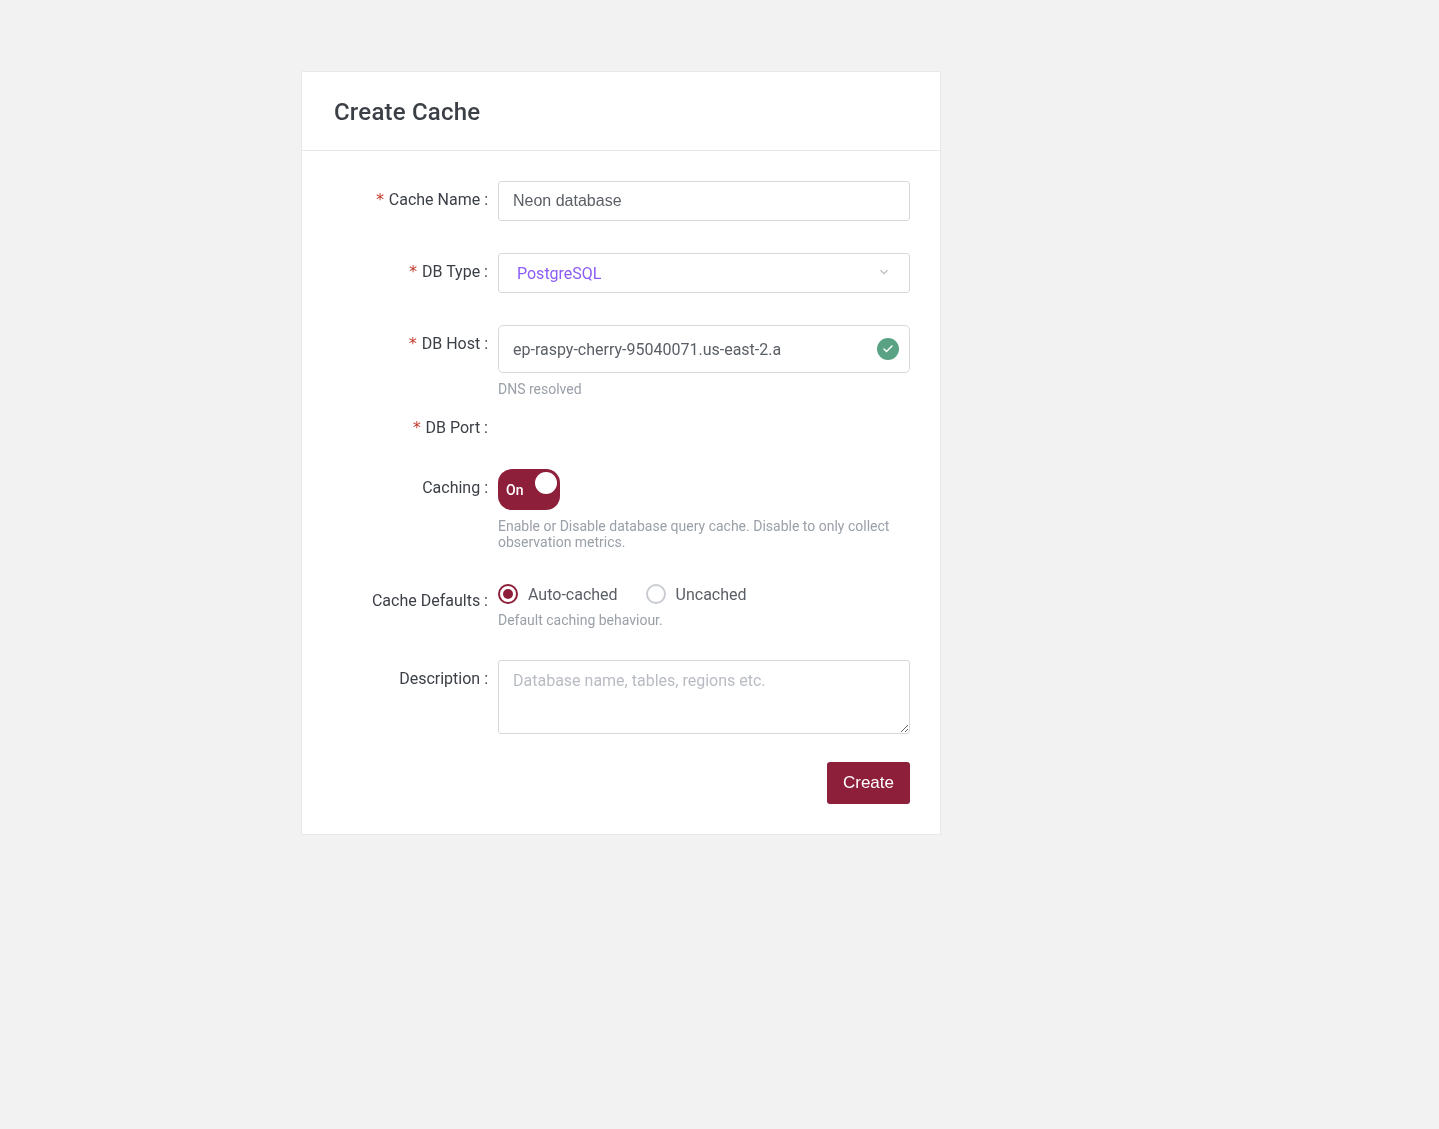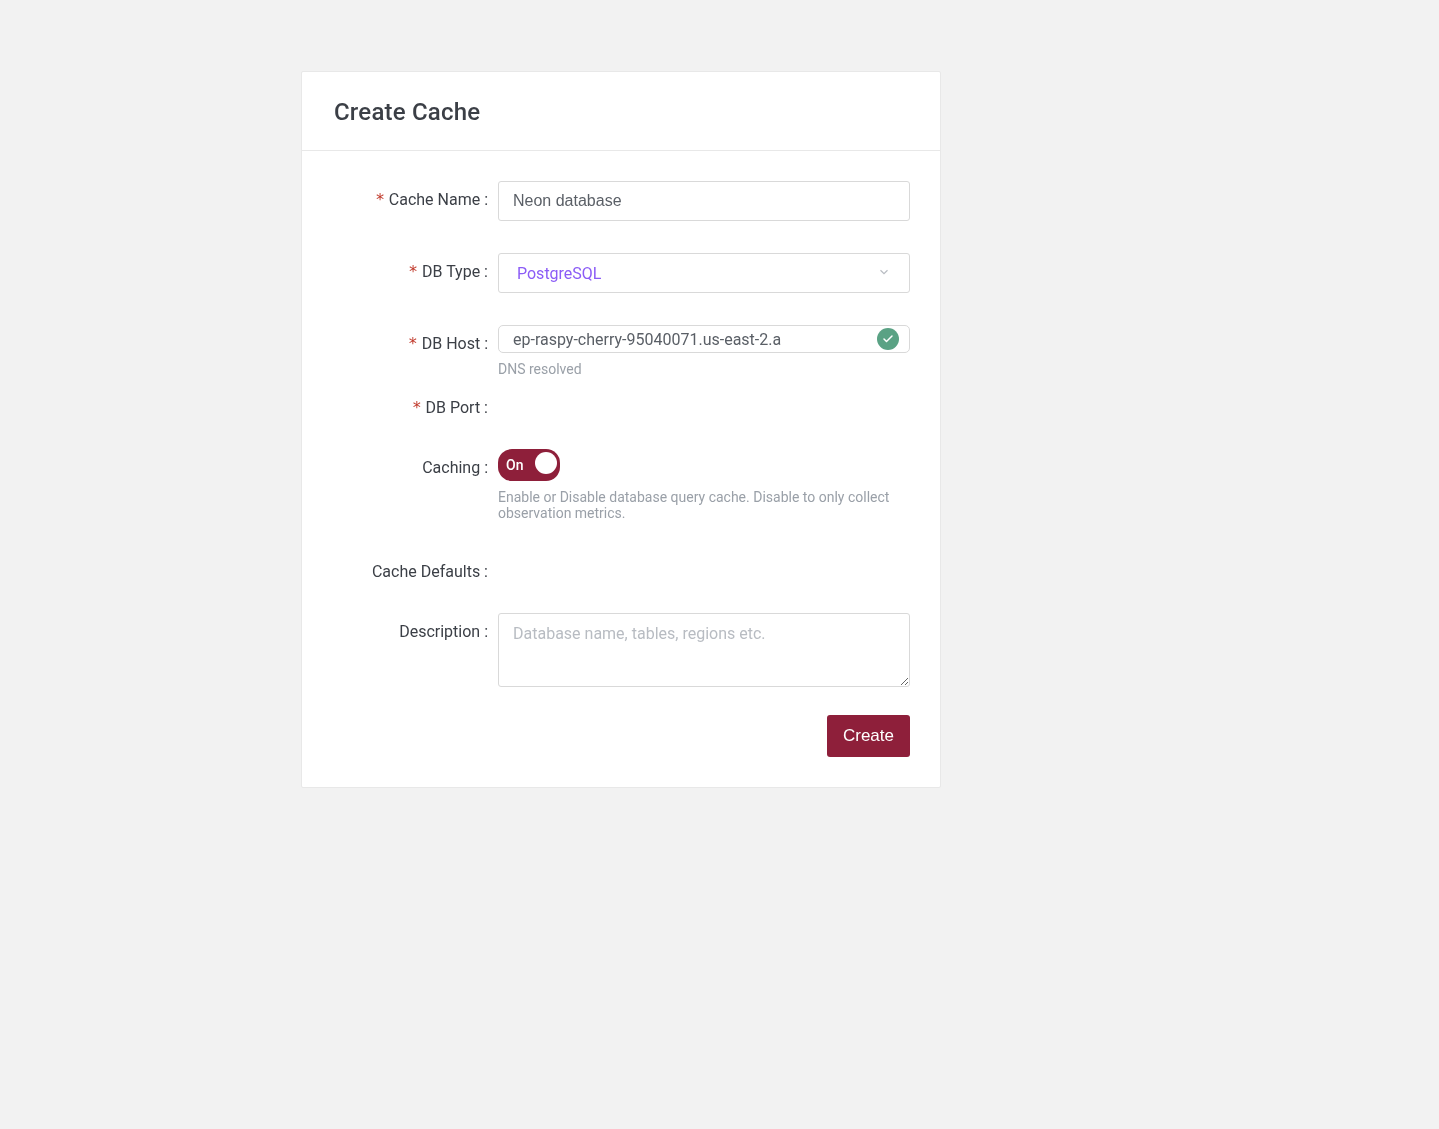--- a/index.html
+++ b/index.html
@@ -81,21 +81,21 @@
     color: #8b5cf6;
     cursor: default;
   }
   .select-arrow {
     margin-left: auto;
     color: #b8bcc2;
   }
   .host-wrap {
     position: relative;
     width: 100%;
-    height: 28px;
+    height: 48px;
     border: 1px solid #d9d9d9;
     border-radius: 5px;
     display: flex;
     align-items: center;
     padding: 0 44px 0 14px;
     font-size: 16px;
     color: #5a5f66;
     overflow: hidden;
     white-space: nowrap;
   }
@@ -114,21 +114,21 @@
   }
   .help-text {
     margin-top: 8px;
     font-size: 14px;
     color: #9aa0a8;
   }
   .toggle {
     display: inline-flex;
     align-items: center;
     width: 62px;
-    height: 32px;
+    height: 41px;
     background: #8e1f3a;
     border-radius: 14px;
     position: relative;
     padding: 0 8px;
     color: #fff;
     font-size: 14px;
     font-weight: 500;
     cursor: pointer;
   }
   .toggle-knob {
@@ -260,20 +260,35 @@
           <span class="toggle-knob"></span>
         </div>
         <div class="help-text">Enable or Disable database query cache. Disable to only collect observation metrics.</div>
       </div>
     </div>
 
     <div class="form-row">
       <div class="label-col">
         <span>Cache Defaults :</span>
       </div>
+      <div class="field-col">
+        <div class="radio-group">
+          <div class="radio-item">
+            <span class="radio-outer checked">
+                <span class="radio-inner"></span>
+              </span>
+            <span>Auto-cached</span>
+          </div>
+          <div class="radio-item">
+            <span class="radio-outer unchecked"></span>
+            <span>Uncached</span>
+          </div>
+        </div>
+        <div class="help-text">Default caching behaviour.</div>
+      </div>
     </div>
 
     <div class="form-row" style="margin-bottom:0">
       <div class="label-col">
         <span>Description :</span>
       </div>
       <div class="field-col">
         <textarea class="text-input" placeholder="Database name, tables, regions etc." style=""></textarea>
       </div>
     </div>

